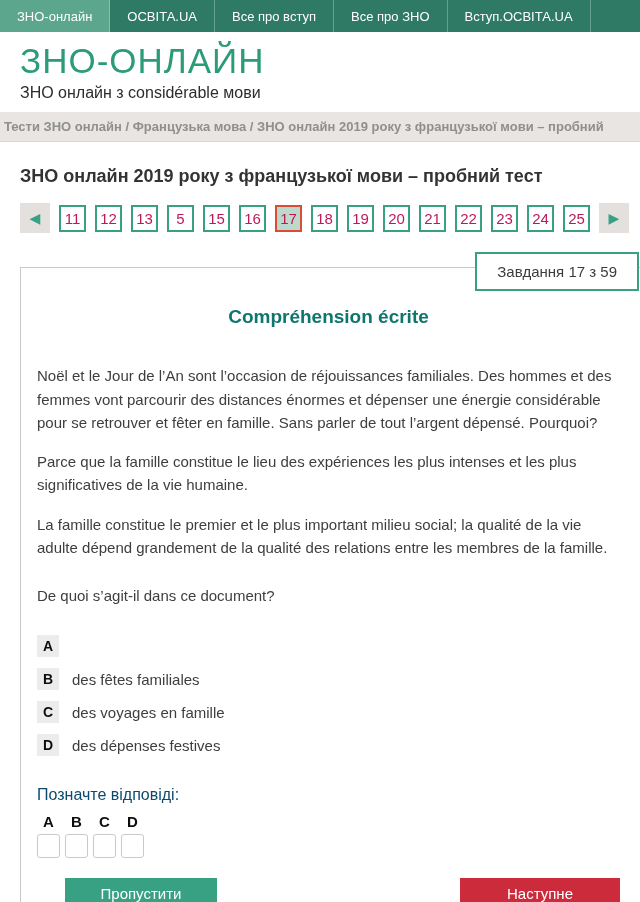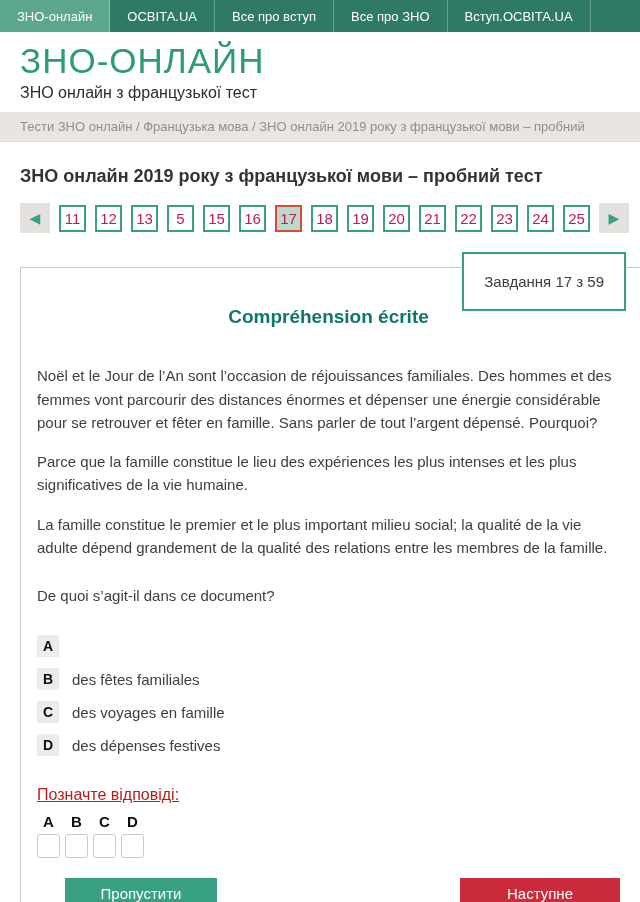--- a/index.html
+++ b/index.html
@@ -22,22 +22,22 @@
     color:#fff;display:flex;align-items:center;padding:0 17px;
     border-right:1px solid rgba(255,255,255,.28);cursor:pointer;white-space:nowrap;
   }
   .topnav .nav-item.active{background:var(--nav-active);}
   
   .site-header{padding:9px 20px 10px;}
   .site-title{color:var(--title-green);font-size:35px;font-weight:400;letter-spacing:1px;line-height:1.15;}
   .site-subtitle{font-size:16px;color:#2c2c2c;margin-top:3px;}
   
   .breadcrumb{
-    background:#e8e5e2;color:#8f8f8f;font-size:13px;padding:7px 20px;
-    white-space:nowrap;overflow:hidden;border-bottom:1px solid #dcd9d6;cursor:pointer;
+    background:#e8e5e2;color:#8f8f8f;font-size:13px;padding:7px 4px;
+    white-space:nowrap;overflow:hidden;border-bottom:1px solid #dcd9d6;cursor:pointer;font-weight:bold;
   }
   
   .page-title{font-size:18px;color:#333;padding:24px 20px 16px;font-weight:700;}
   
   .pagination{display:flex;align-items:center;gap:9px;padding:0 20px;}
   .page-arrow{
     width:30px;height:30px;background:#e3e0dd;display:flex;align-items:center;
     justify-content:center;cursor:pointer;flex:0 0 auto;
   }
   .page-arrow .arrow-glyph{color:var(--accent-green);font-size:14px;line-height:1;}
@@ -46,36 +46,36 @@
     display:flex;align-items:center;justify-content:center;font-size:15px;color:#be185d;
     cursor:pointer;flex:0 0 auto;
   }
   .page-num.current{border-color:var(--current-border);background:var(--current-bg);}
   
   .question-box{
     position:relative;margin:34px 0 0 20px;border:1px solid #cbc8c6;border-right:none;
     padding:22px 20px 30px 16px;min-height:660px;
   }
   .task-badge{
-    position:absolute;top:-16px;right:14px;background:#fff;
-    border:2px solid var(--accent-green);padding:19px 20px;font-size:15px;color:#3c3c3c;
+    position:absolute;top:-16px;right:1px;background:#fff;
+    border:2px solid var(--accent-green);padding:9px 20px;font-size:15px;color:#3c3c3c;
   }
   .question-heading{text-align:center;font-weight:bold;font-size:19px;color:#0f766e;margin:16px 0 36px;}
   .para{font-size:15px;line-height:1.55;margin:16px 0 15px;color:#3e3e3e;}
   .prompt{margin-top:25px;}
   .options{margin-top:28px;}
   .option{display:flex;align-items:center;margin-bottom:11px;cursor:pointer;}
   .option-letter{
     width:22px;height:22px;background:#ececec;font-weight:bold;font-size:14px;
     display:flex;align-items:center;justify-content:center;color:#0d0d0d;margin-right:13px;flex:0 0 auto;
   }
   .option-text{font-size:15px;color:#3e3e3e;}
   
   .answer-section{margin-top:30px;}
-  .answer-label{font-size:16px;color:#b91c1c;margin-bottom:9px;text-decoration:underline;}
+  .answer-label{font-size:16px;color:#0c4a6e;margin-bottom:9px;}
   .letter-row,.box-row{display:flex;}
   .letter-cell{width:23px;margin-right:5px;text-align:center;font-weight:bold;font-size:15px;color:#0d0d0d;}
   .box-row{margin-top:4px;}
   .answer-box{width:23px;height:24px;border:1px solid #c9c9c9;border-radius:3px;background:#fff;margin-right:5px;cursor:pointer;}
   
   .actions{display:flex;justify-content:space-between;align-items:center;margin-top:20px;margin-left:28px;}
   .btn{height:31px;display:flex;align-items:center;justify-content:center;color:#fff;font-size:15px;border:none;cursor:pointer;}
   .btn-skip{background:var(--accent-green);width:152px;}
   .btn-next{background:var(--button-red);width:160px;text-align:right;}
 </style>
@@ -85,21 +85,21 @@
 <nav class="topnav">
   <div class="nav-item active">ЗНО-онлайн</div>
   <div class="nav-item">ОСВІТА.UA</div>
   <div class="nav-item">Все про вступ</div>
   <div class="nav-item">Все про ЗНО</div>
   <div class="nav-item">Вступ.ОСВІТА.UA</div>
 </nav>
 
 <header class="site-header">
   <div class="site-title">ЗНО-ОНЛАЙН</div>
-  <div class="site-subtitle">ЗНО онлайн з французької тест</div>
+  <div class="site-subtitle">ЗНО онлайн з considérable мови</div>
 </header>
 
 <div class="breadcrumb">Тести ЗНО онлайн / Французька мова / ЗНО онлайн 2019 року з французької мови – пробний</div>
 
 <h1 class="page-title">ЗНО онлайн 2019 року з французької мови – пробний тест</h1>
 
 <div class="pagination">
   <div class="page-arrow">
     <span class="arrow-glyph">◀</span>
   </div>

